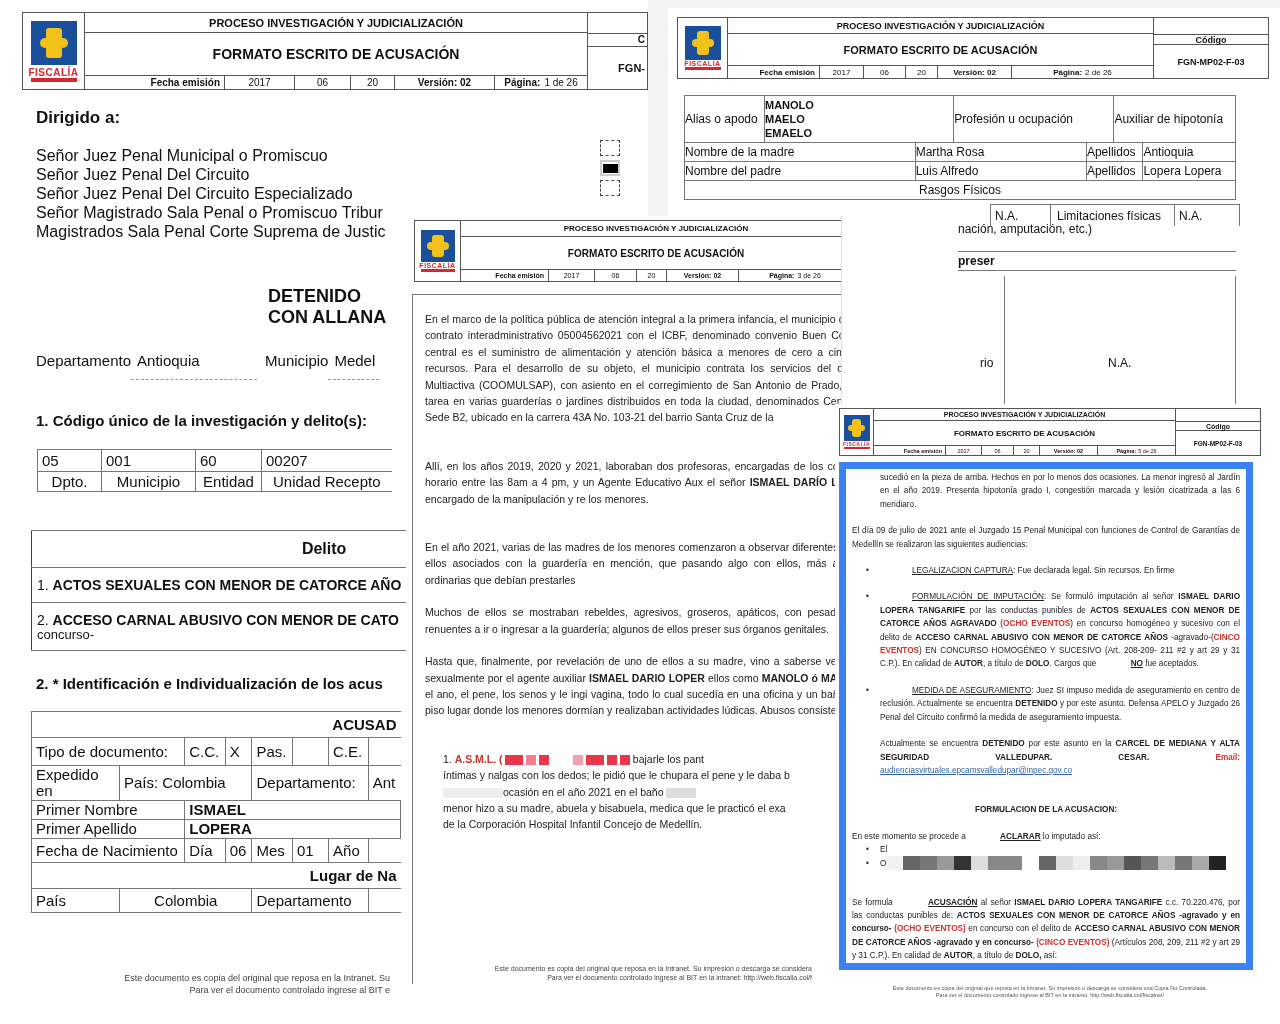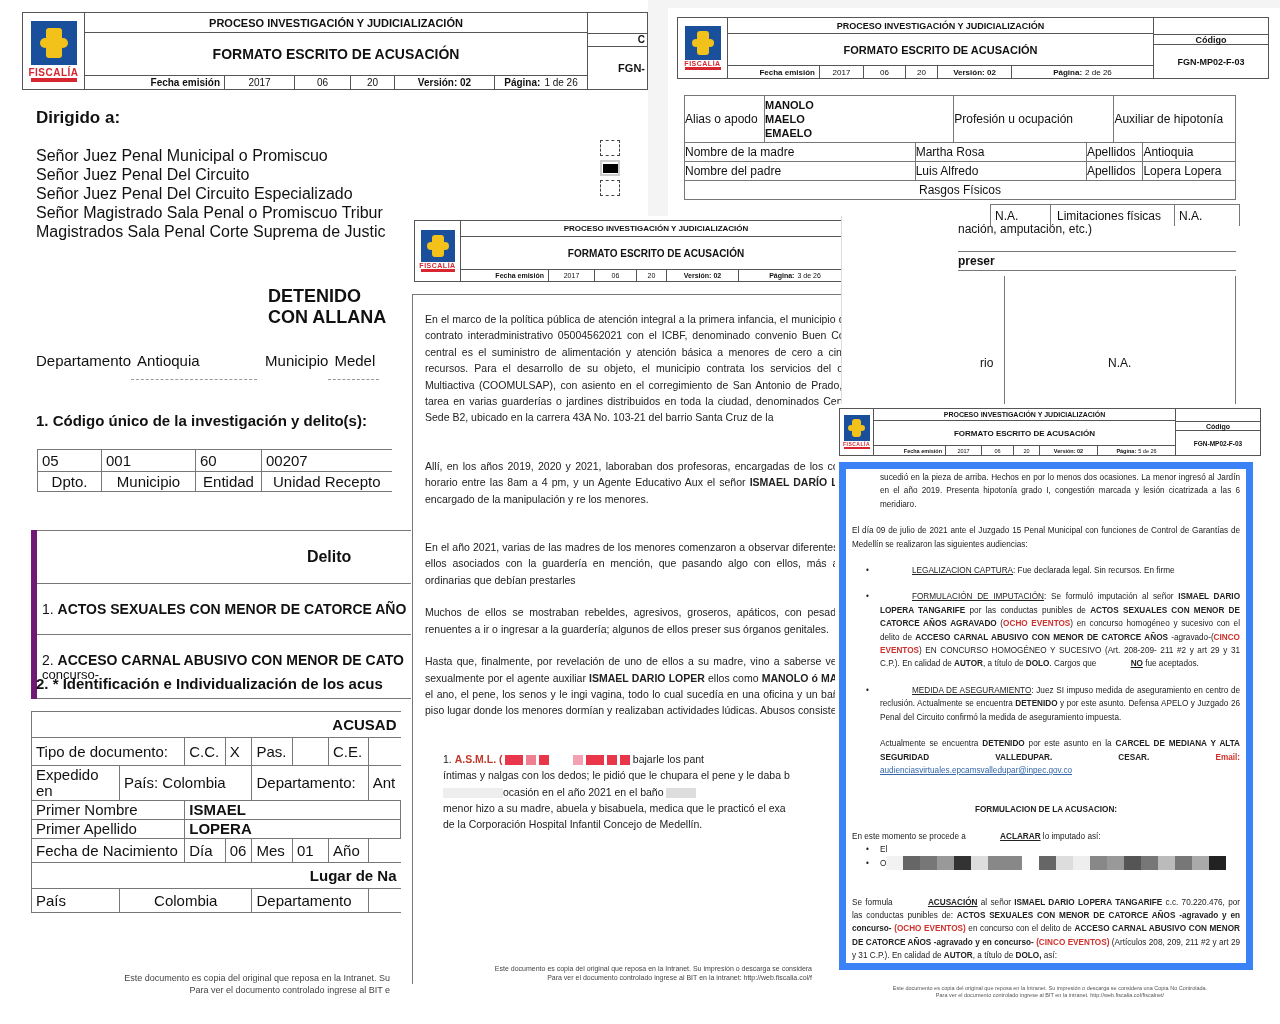--- a/index.html
+++ b/index.html
@@ -48,21 +48,21 @@
   .dirigido { top: 108px; font-size: 17px; font-weight: bold; }
   .judges { top: 146px; font-size: 16px; line-height: 19px; white-space: nowrap; }
   .detenido { position: absolute; left: 268px; top: 286px; font-size: 18px; font-weight: bold; line-height: 21px; white-space: nowrap; }
   .loc { position: absolute; left: 36px; top: 352px; font-size: 15px; display: flex; gap: 0; white-space: nowrap; }
   .loc .val { border-bottom: 1px dashed #999; padding: 0 4px 10px 6px; }
   .sec1 { position: absolute; left: 36px; top: 412px; font-size: 15px; font-weight: bold; white-space: nowrap; }
   .code-tbl { position: absolute; left: 37px; top: 449px; font-size: 15px; }
   .code-tbl td { height: 22px; padding: 0 4px; }
   .code-tbl tr.lbl td { text-align: center; height: 20px; }
   .delito-tbl { position: absolute; left: 31px; top: 530px; width: 370px; font-size: 14px; }
-  .delito-tbl td { padding: 17px 5px; border-left: 6px solid #701a75; border-right: none; }
+  .delito-tbl td { padding: 9px 5px; border-left: 1px solid #701a75; border-right: none; }
   .delito-tbl .dh { text-align: right; font-weight: bold; font-size: 16px; height: 28px; padding-right: 60px; }
   .delito-tbl .small { font-size: 13px; display: block; line-height: 13px; }
   .sec2 { position: absolute; left: 36px; top: 675px; font-size: 15px; font-weight: bold; white-space: nowrap; }
   .acc-tbl { position: absolute; left: 31px; top: 711px; width: 370px; font-size: 15px; }
   .acc-tbl td { padding: 1px 4px; line-height: 16px; }
   .acc-tbl .h { text-align: right; font-weight: bold; height: 26px; }
   .acc-tbl .b { font-weight: bold; }
   .footer1 { position: absolute; left: 106px; top: 972px; font-size: 9px; color: #444; text-align: right; width: 284px; line-height: 12px; white-space: nowrap; }
   .checks { position: absolute; left: 600px; top: 140px; width: 24px; }
   .chk { width: 20px; height: 16px; border: 1px dashed #444; margin-bottom: 4px; }

